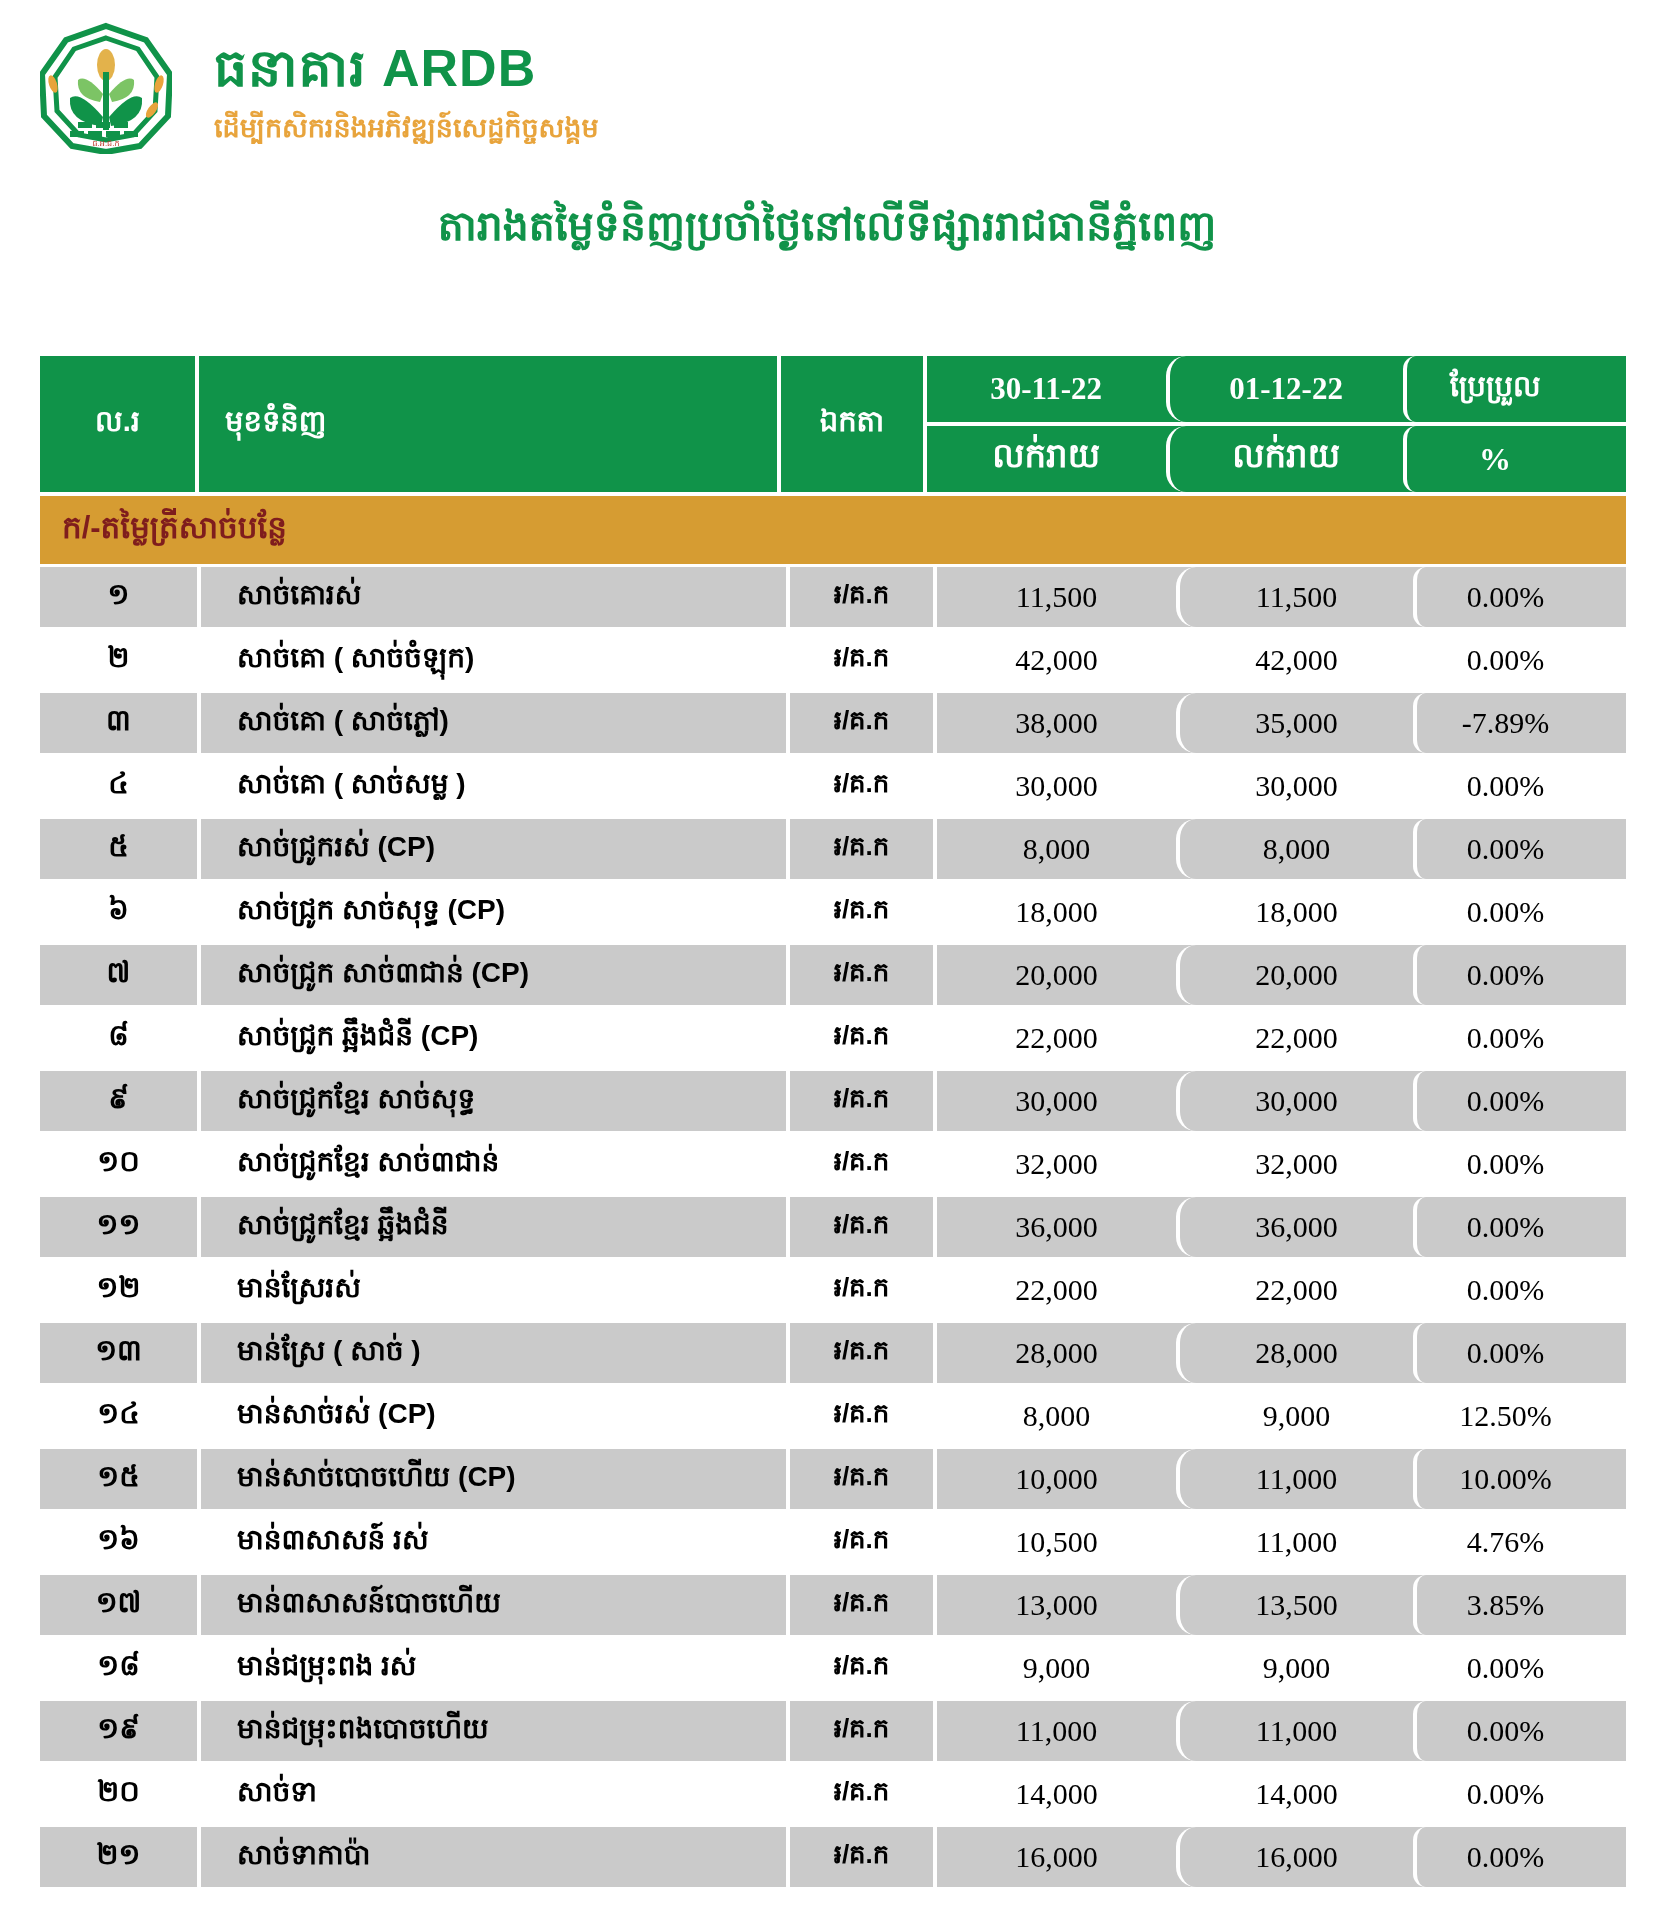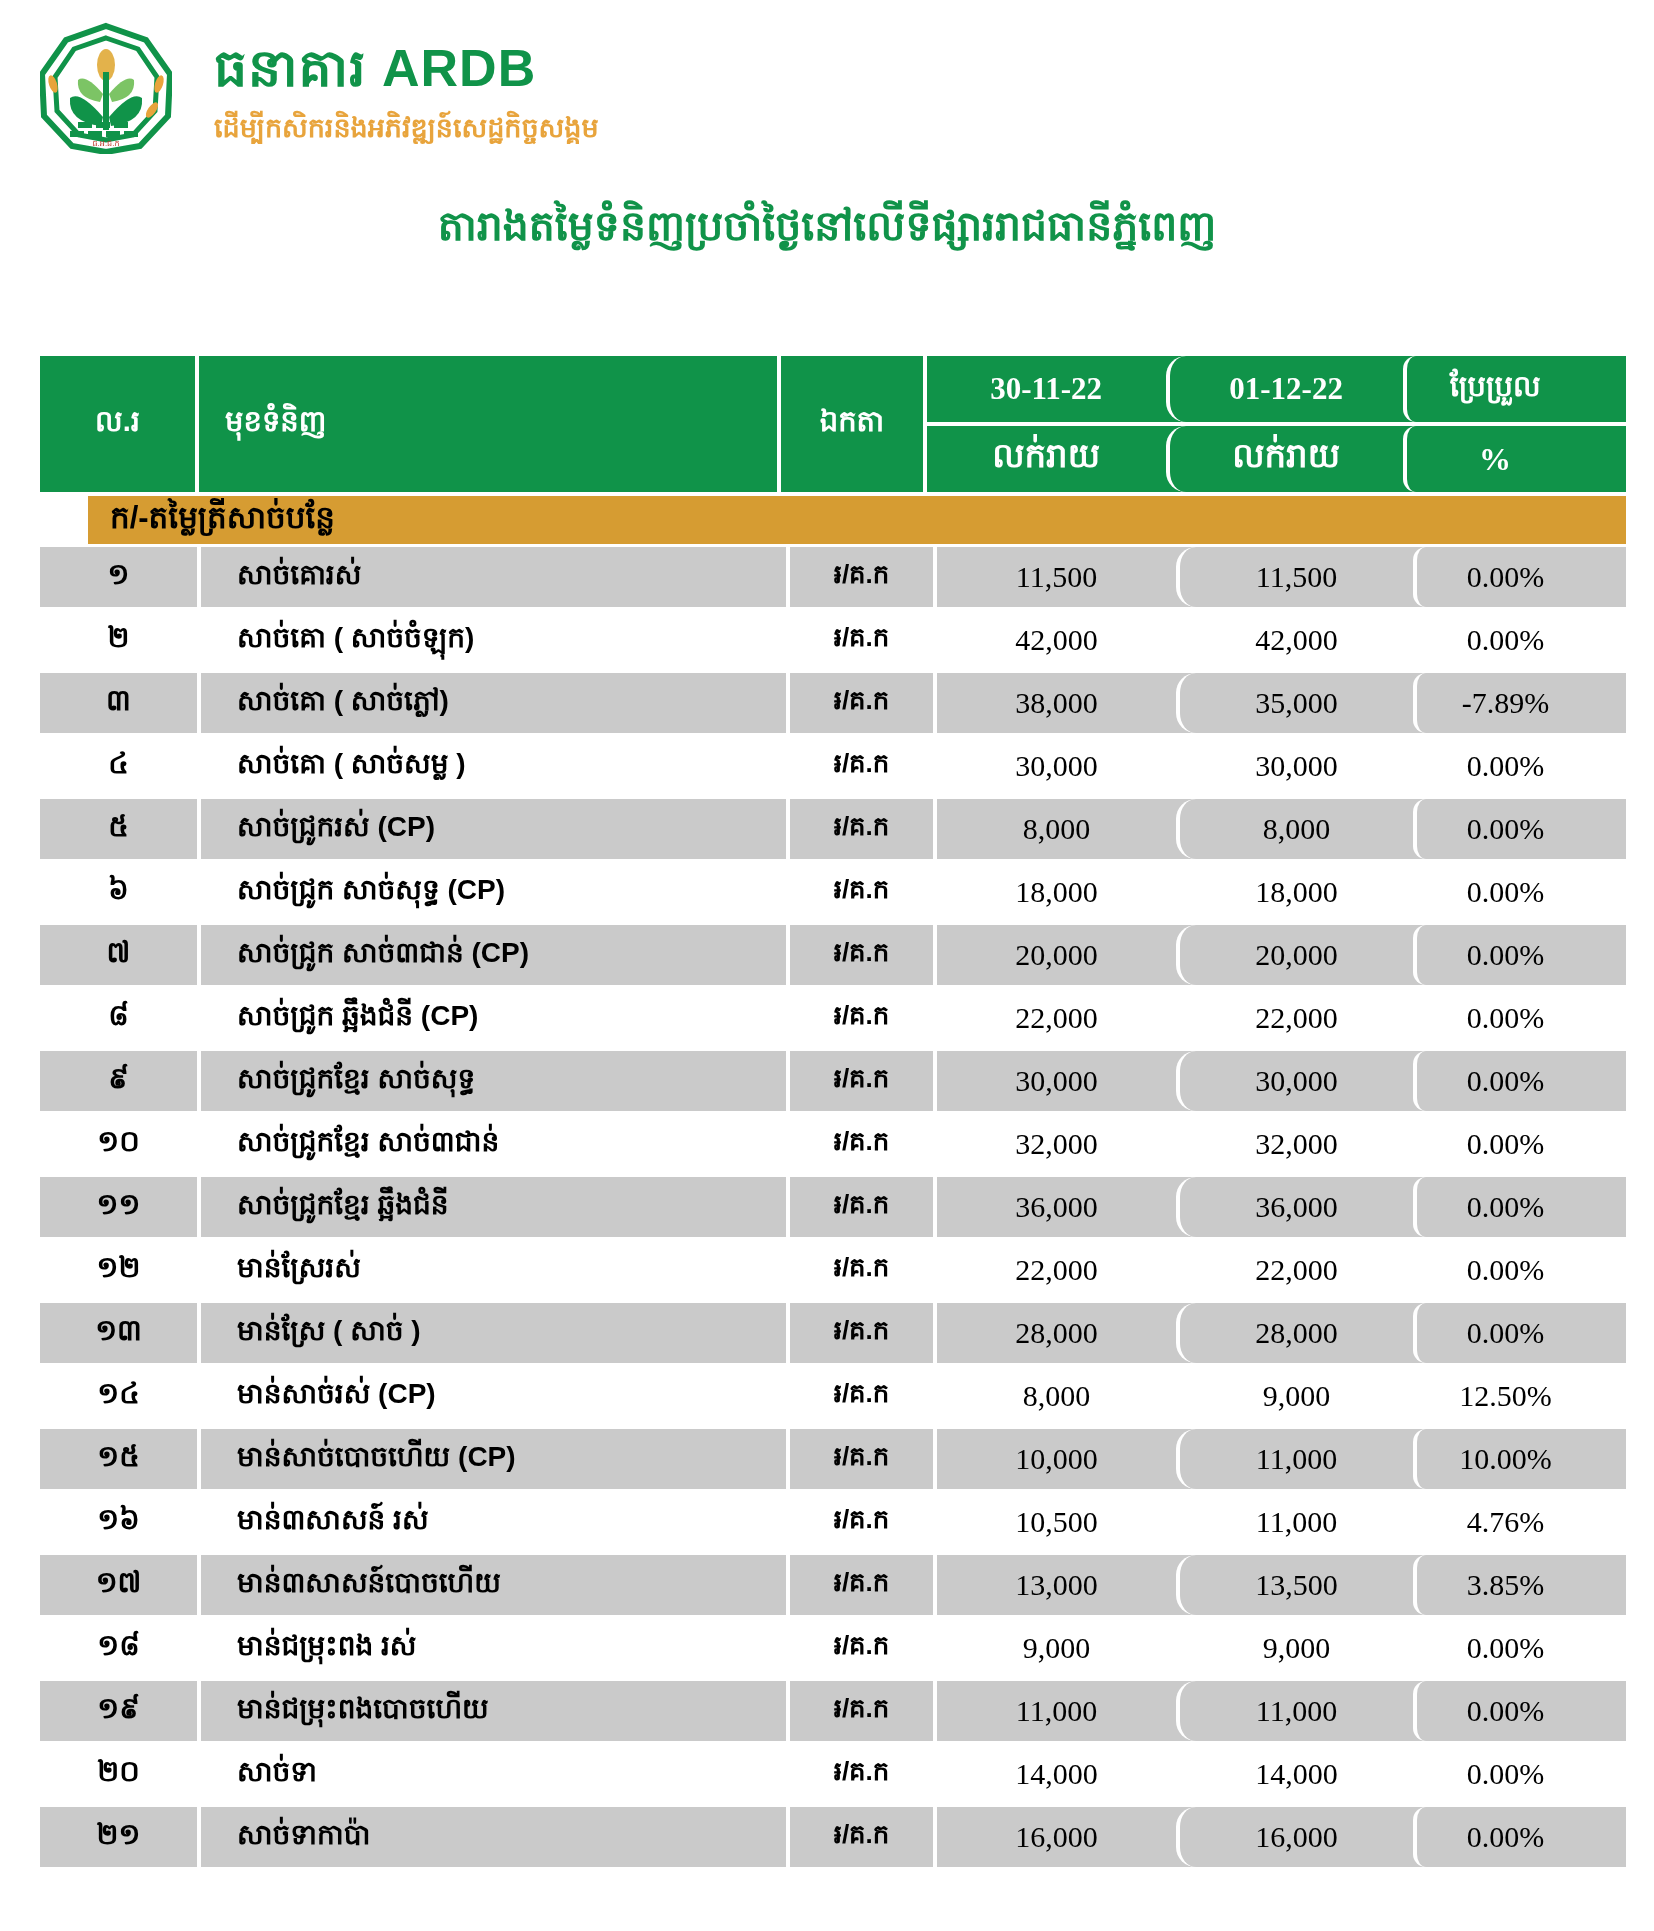--- a/index.html
+++ b/index.html
@@ -42,23 +42,23 @@
   .thead{display:flex;height:136px;background:#109349;color:#ffffff;}
   .thead .khm{font-size:29px;font-weight:bold;}
   .head-right{display:flex;flex-direction:column;width:712px;}
   .head-right .sub{display:flex;flex:1 1 0;}
   .head-right .sub + .sub{border-top:4px solid #ffffff;}
   .date-label{font-family:"Liberation Serif", serif;font-size:31px;font-weight:bold;}
   .retail-label{font-size:34px;font-weight:bold;}
   .pct-label{font-size:32px;font-weight:bold;font-family:"Liberation Serif", serif;}
   
   .section-band{
-    margin-top:4px;height:48px;background:#D69C32;color:#000000;
+    margin-top:4px;height:68px;background:#D69C32;color:#7f1d1d;
     display:flex;align-items:center;padding-left:22px;box-sizing:border-box;
-    font-size:31px;font-weight:bold;margin-left:48px;
+    font-size:31px;font-weight:bold;
   }
   
   .trow{display:flex;height:63px;box-sizing:border-box;border-top:3px solid #ffffff;background:#ffffff;}
   .trow.stripe{background:#CACACA;}
   .trow .cell{font-size:28px;color:#000000;}
   .trow .num{font-family:"Liberation Serif", serif;font-size:30px;}
   .trow .col-no{font-weight:bold;font-size:29px;}
   .trow .col-name{font-weight:bold;padding-left:36px;}
   .trow .col-unit{font-weight:bold;font-size:26px;}
 </style>

